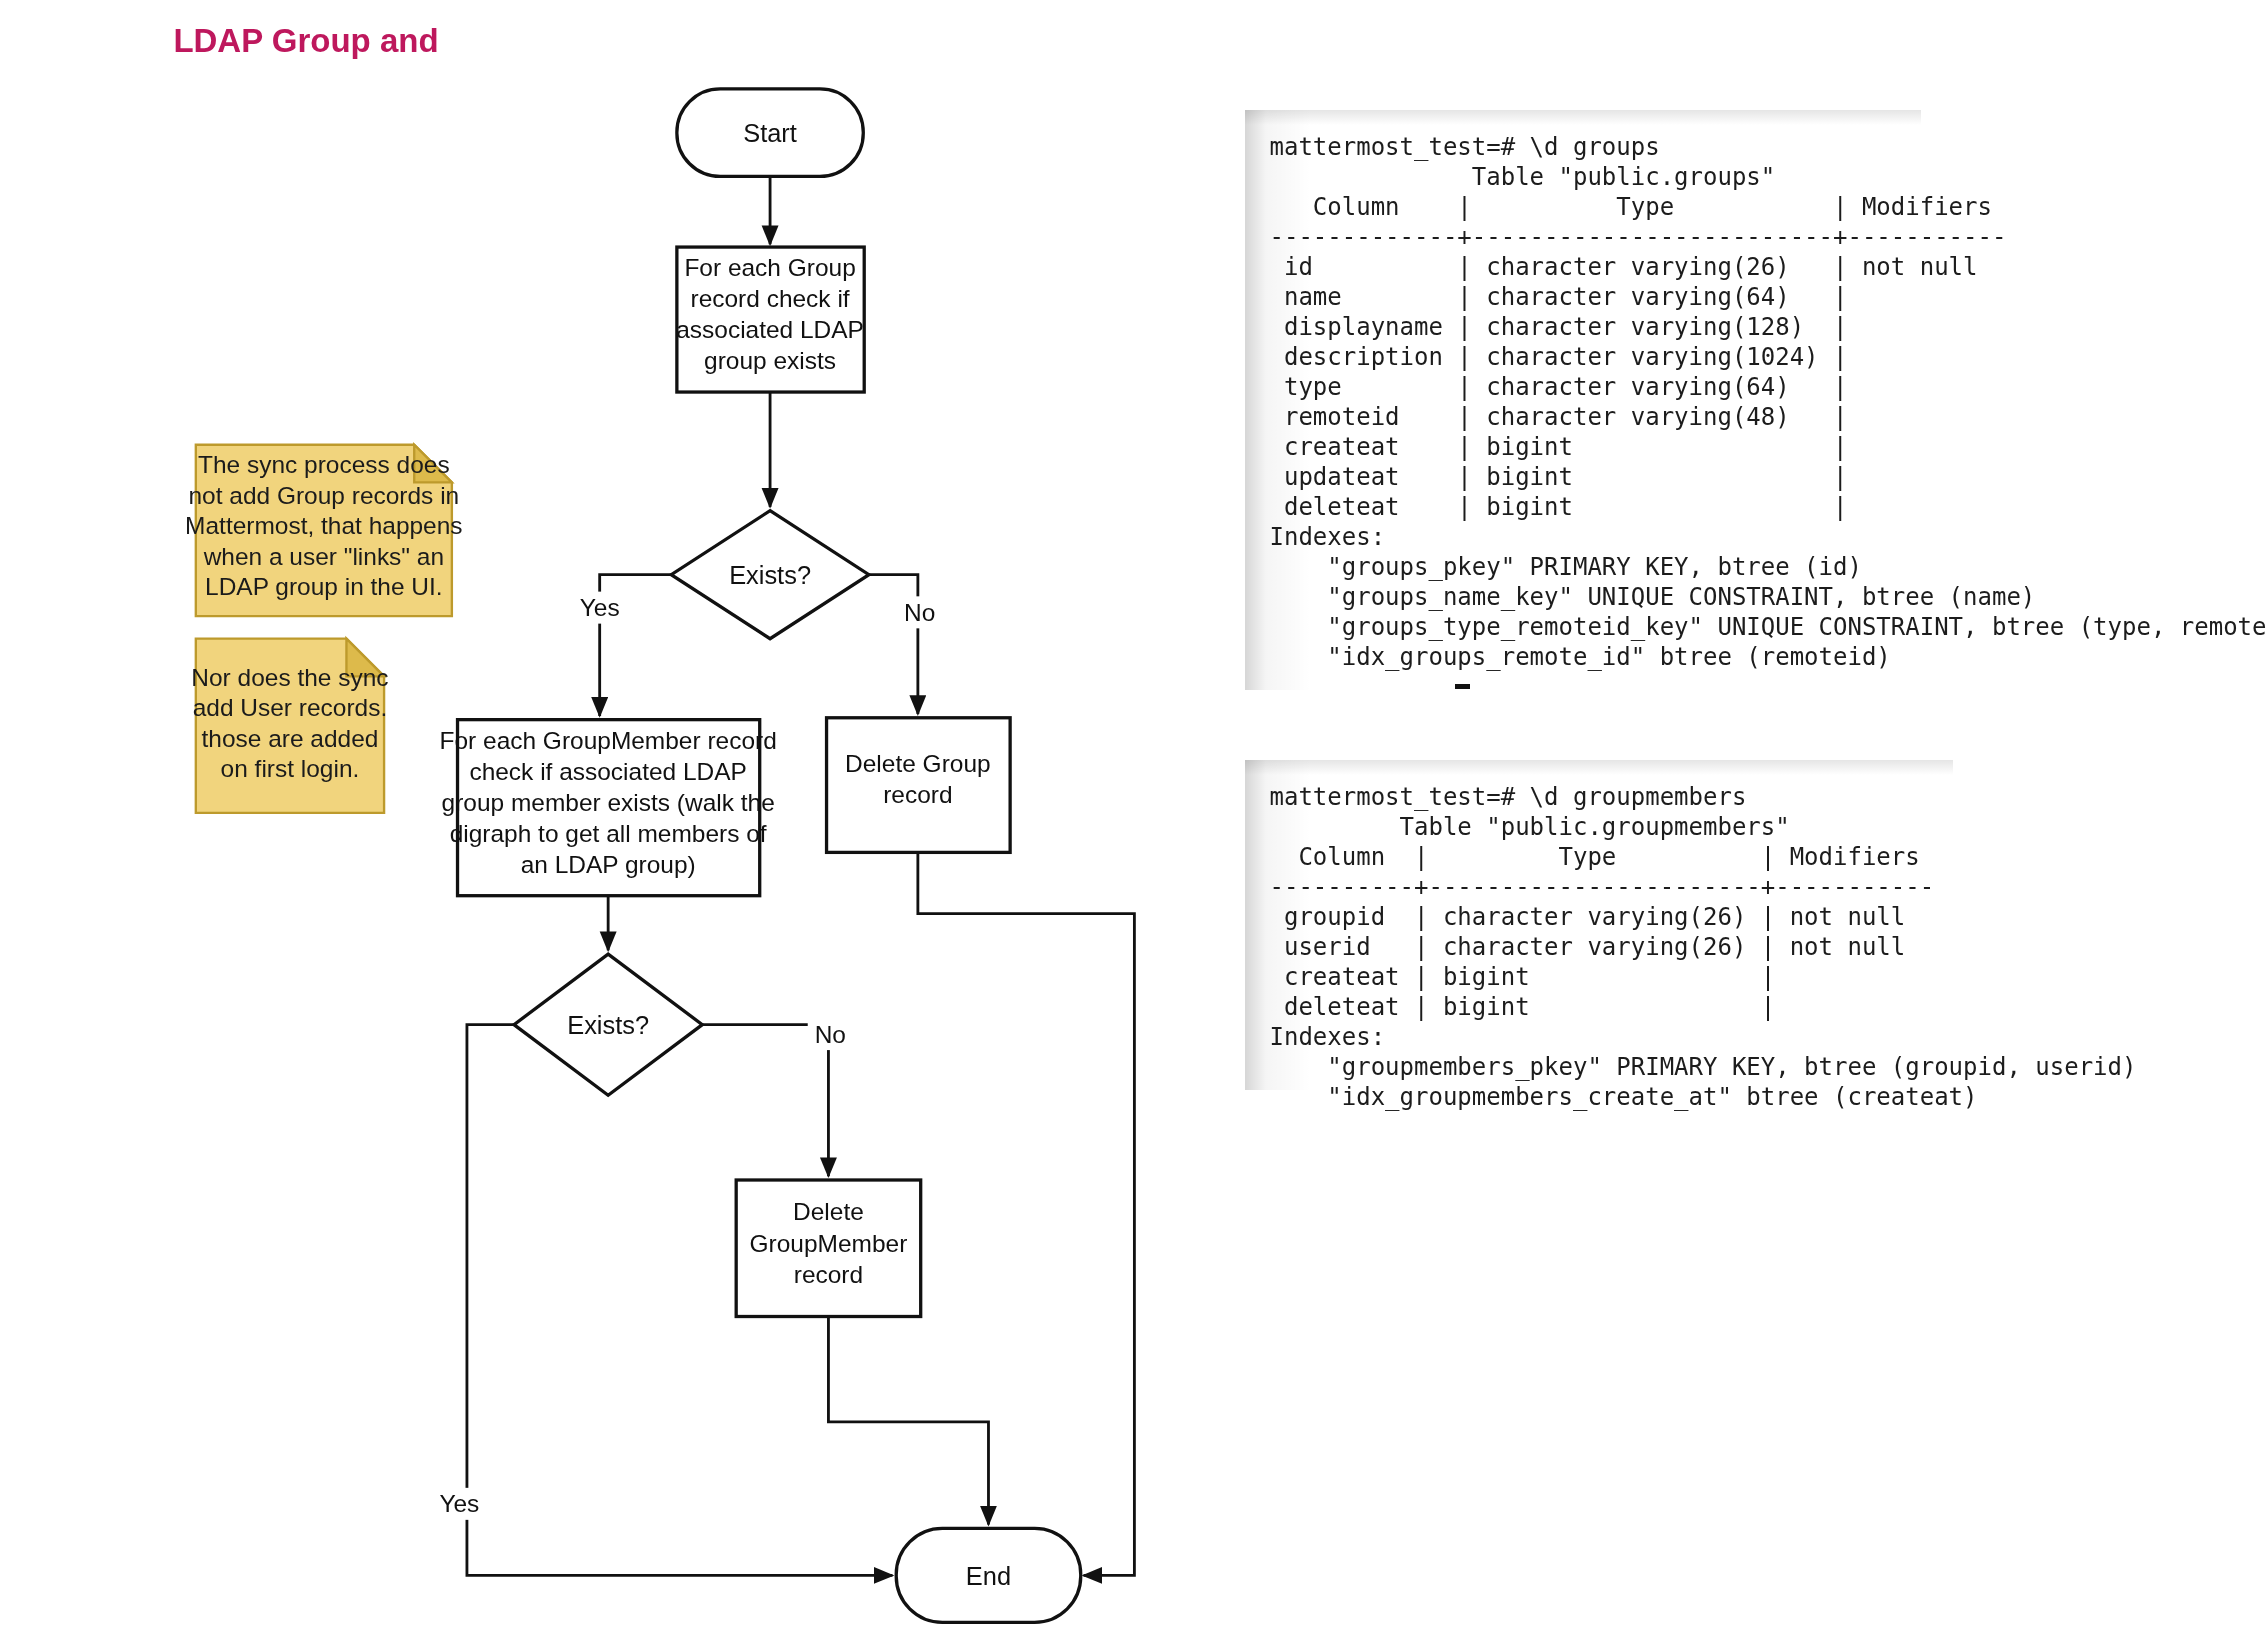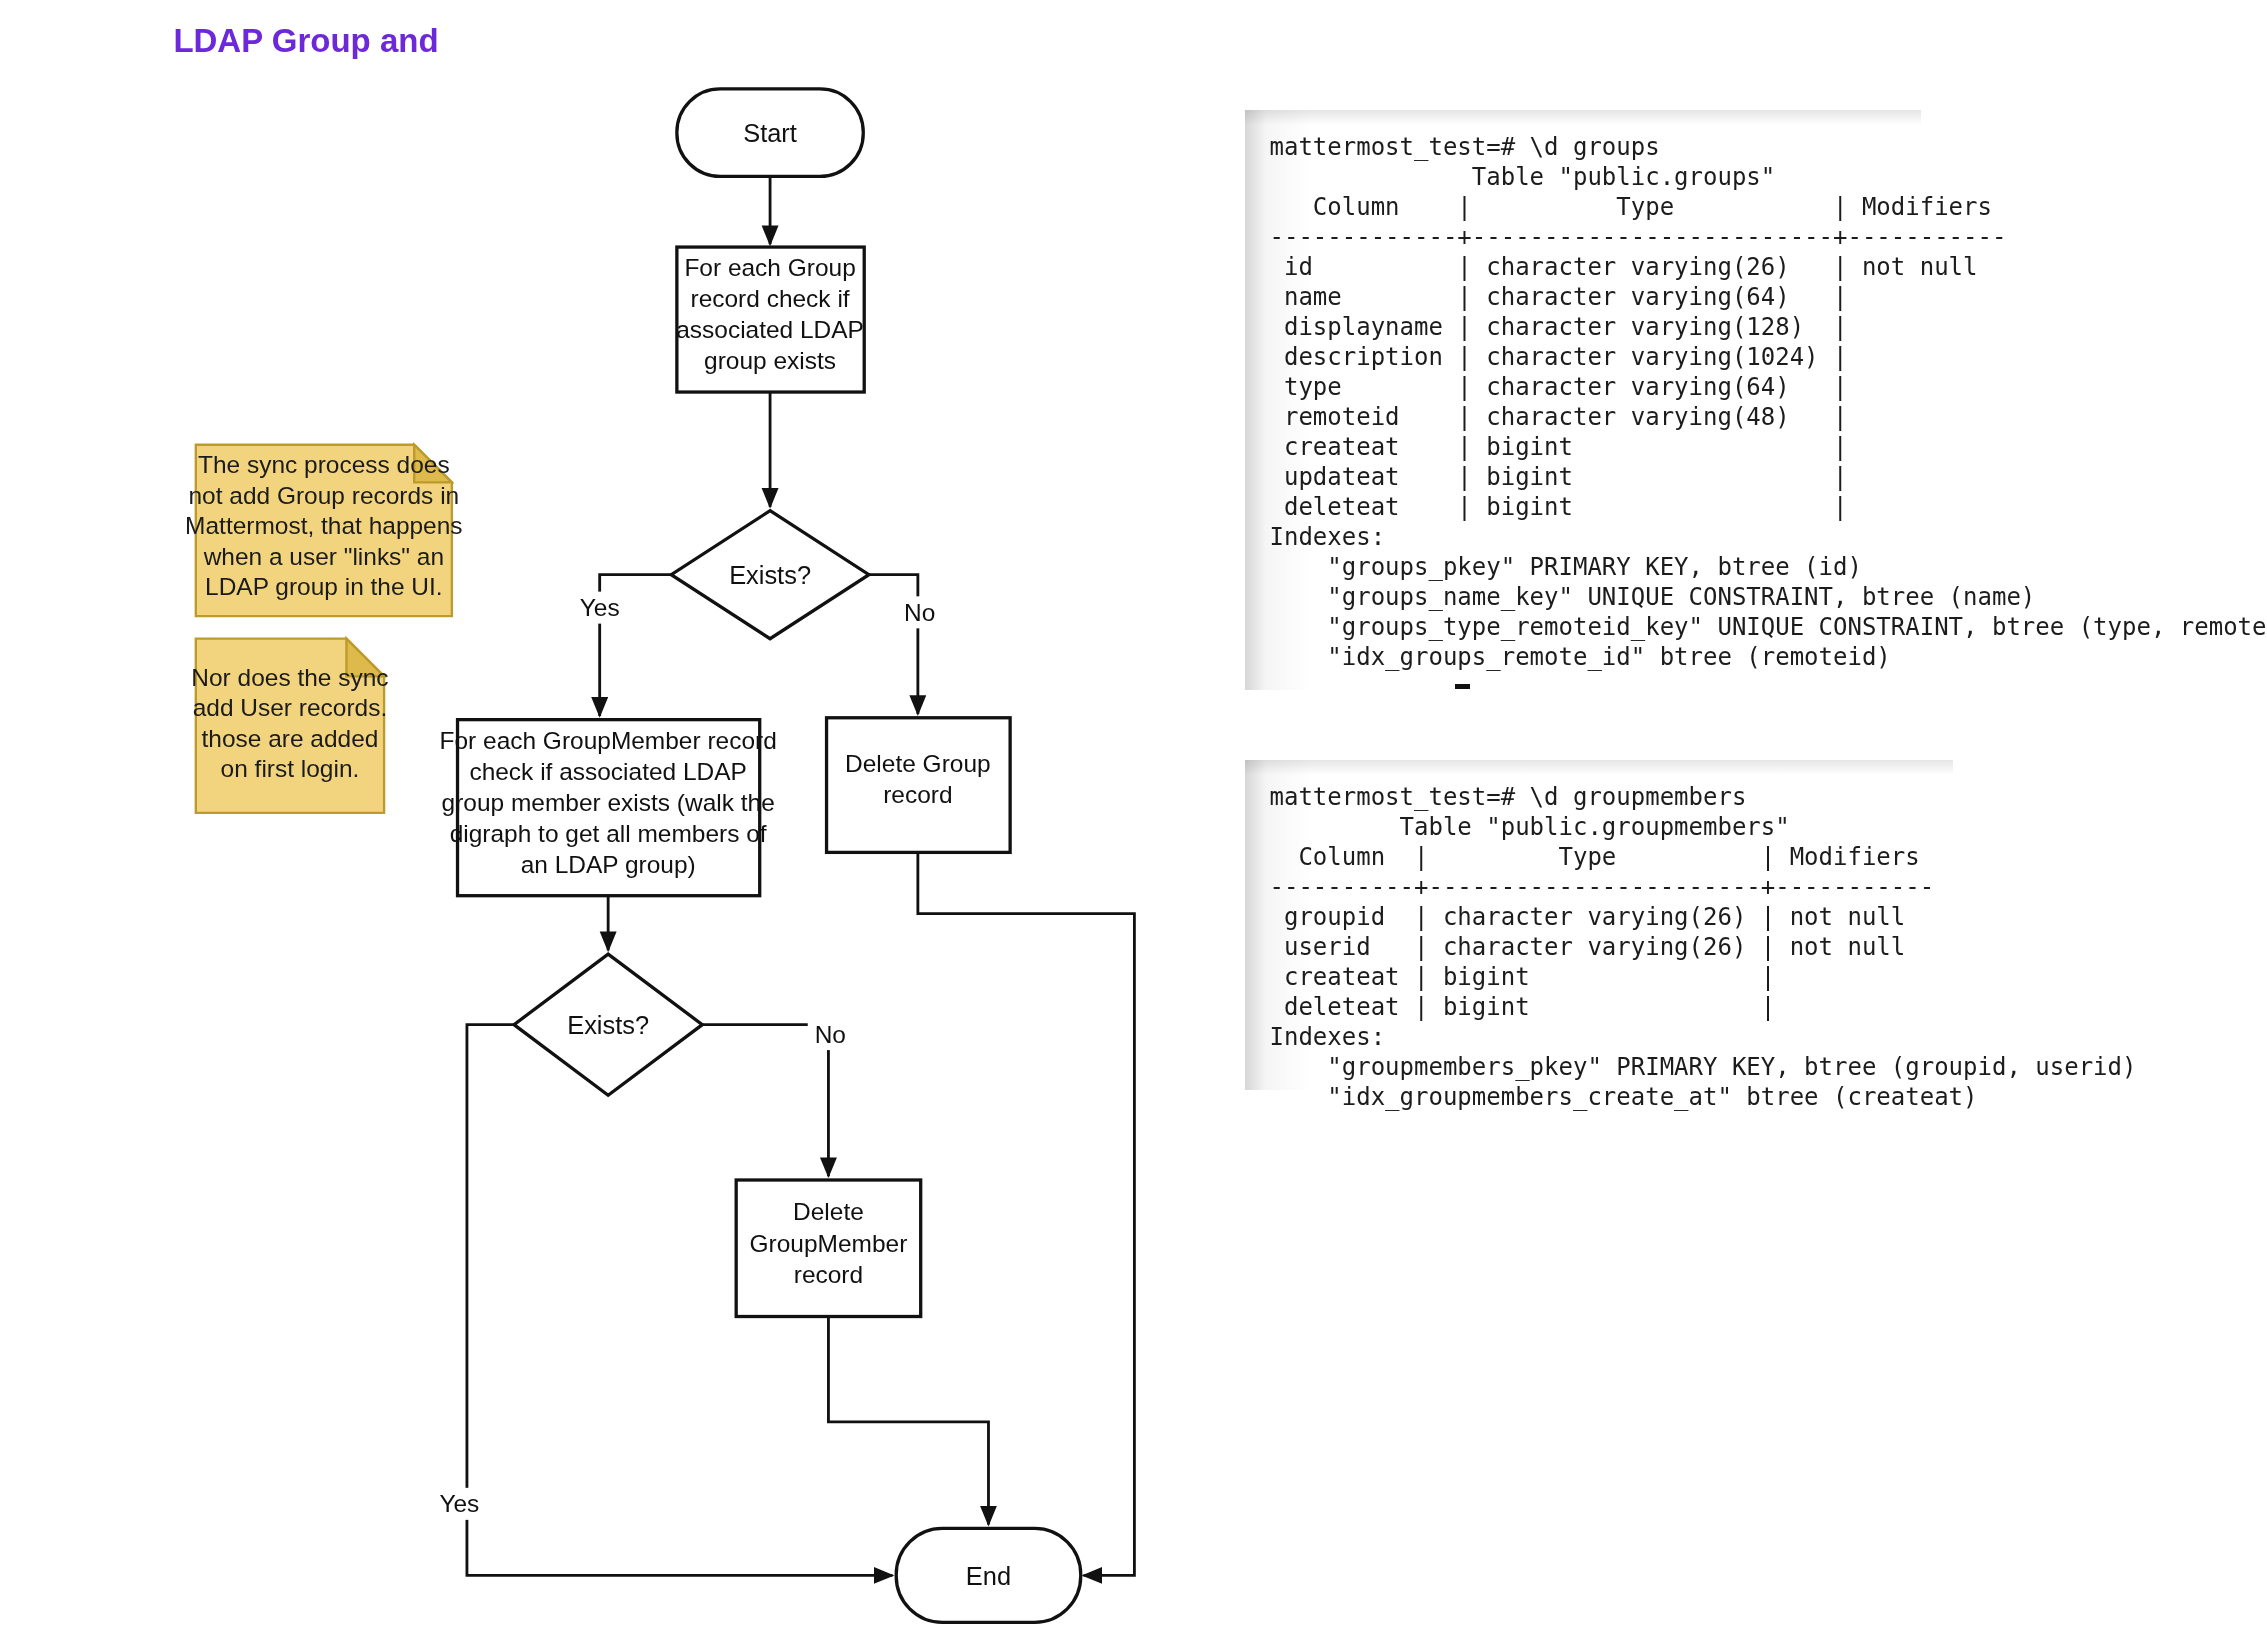--- a/index.html
+++ b/index.html
@@ -2,21 +2,21 @@
 <html style="font-size:15px"><head>
 <meta charset="utf-8">
 <style>
   html,body{margin:0;padding:0;background:#ffffff;}
   body{width:2267px;height:1637px;position:relative;overflow:hidden;
        font-family:"Liberation Sans",sans-serif;color:#111;}
   #stage{position:absolute;inset:0;}
 
   
   .diagram-title{position:absolute;left:113px;top:21px;width:386px;
-    text-align:center;font-weight:bold;font-size:33px;line-height:40px;color:#6d28d9;}
+    text-align:center;font-weight:bold;font-size:33px;line-height:40px;color:#be185d;}
 
   
   svg.flow{position:absolute;left:0;top:0;}
   .shape{fill:#ffffff;stroke:#111;stroke-width:3.5;}
   .conn{fill:none;stroke:#111;stroke-width:3;}
   .lbl{font-family:"Liberation Sans",sans-serif;font-size:27px;fill:#111;}
   .lbl-s{font-family:"Liberation Sans",sans-serif;font-size:26px;fill:#111;}
   .edge-lbl{font-family:"Liberation Sans",sans-serif;font-size:26px;fill:#111;}
   .edge-bg{fill:#ffffff;}
 

